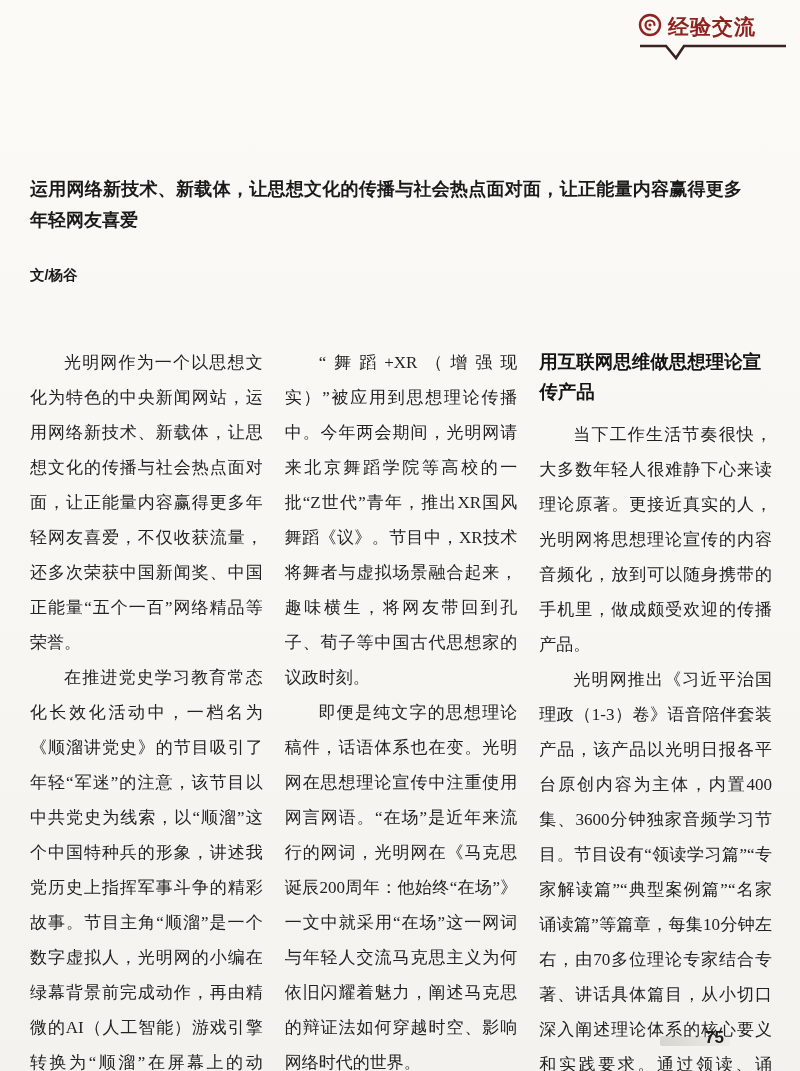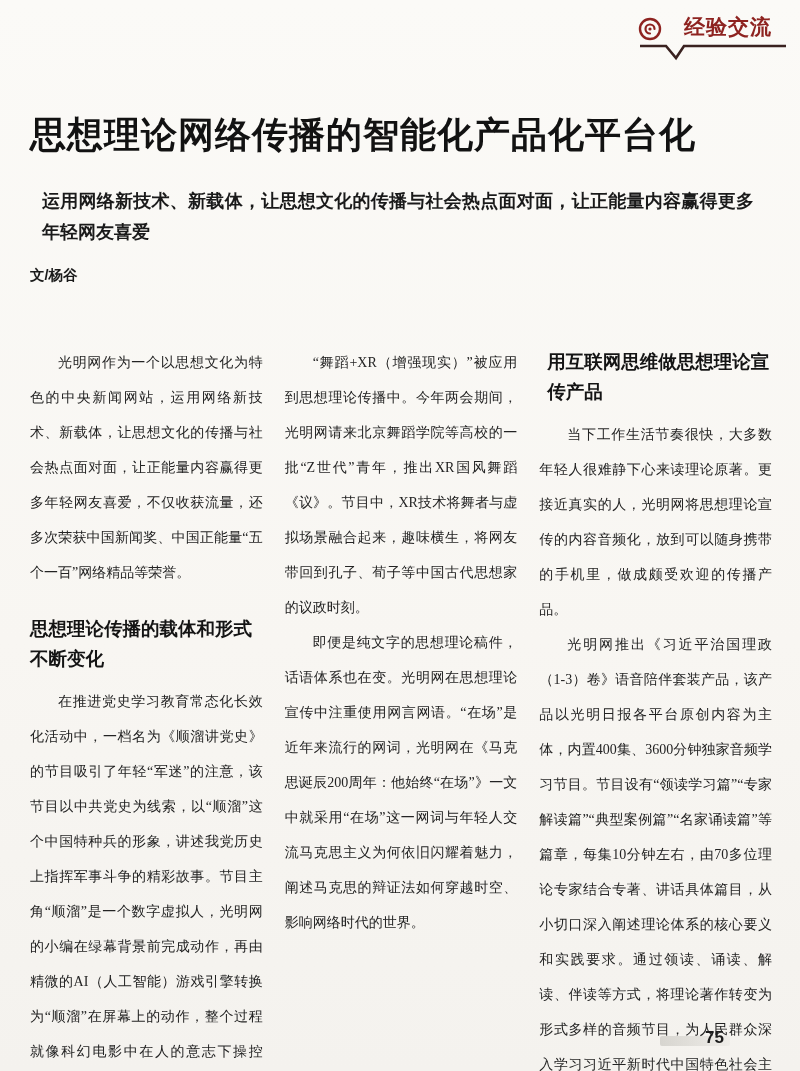--- a/index.html
+++ b/index.html
@@ -15,68 +15,68 @@
     width:800px;height:1071px;
     background:linear-gradient(180deg,#fbfaf7 0%,#f8f6f2 60%,#f4f2ee 100%);
     overflow:hidden;
   }
 
   
   .badge-wrap{
     position:absolute; top:13px; left:638px; width:152px;
   }
   .badge-row{
-    display:flex; align-items:flex-end; gap:22px;
+    display:flex; align-items:flex-start; gap:6px;
     font-family:"Liberation Sans","DejaVu Sans",sans-serif;
   }
   .badge-icon{width:24px;height:24px;flex:0 0 auto;}
   .badge-label{
     font-size:21px; font-weight:900; letter-spacing:1px;
     white-space:nowrap;
   }
   .badge-tail{display:block;margin-top:2px;}
 
   
   .article-title{
     position:absolute; top:112px; left:30px; width:745px;
     font-family:"Liberation Sans","DejaVu Sans",sans-serif;
     font-size:36px; font-weight:900; line-height:46px;
     color:#121212; letter-spacing:1px; margin:0;
   }
   .article-subtitle{
     position:absolute; top:174px; left:30px; width:712px;
     font-family:"Liberation Sans","DejaVu Sans",sans-serif;
     font-size:18px; font-weight:700; line-height:31px;
-    color:#1a1a1a; margin:12px; text-align:justify;
+    color:#1a1a1a; margin:0; text-align:justify;
   }
   .byline{
     position:absolute; top:238px; left:30px;
     font-family:"Liberation Sans","DejaVu Sans",sans-serif;
     font-size:14.5px; font-weight:700; color:#1a1a1a;margin-top:28px;
   }
 
   
   .columns{
     position:absolute; top:345px; left:30px; width:742px;
     display:flex; gap:22px;
   }
   .column{flex:1 1 0; min-width:0;}
   .body-p{
-    margin:0; font-size:14px; line-height:35px;
+    margin:0; font-size:17px; line-height:35px;
     text-align:justify; color:#232323;
     font-family:"Liberation Serif","DejaVu Serif",serif;
   }
   .body-p.indent{text-indent:2em;}
   .col-heading{
     margin:24px 0 10px 0;
     font-family:"Liberation Sans","DejaVu Sans",sans-serif;
     font-size:18.5px; font-weight:800; line-height:30px;
     color:#141414; text-align:left;
   }
-  .col-heading:first-child{margin-top:2px;margin-left:8px;}
+  .col-heading:first-child{margin-top:2px;}
 
   
   .page-number{
     position:absolute; top:1028px; left:705px;
     font-family:"Liberation Sans","DejaVu Sans",sans-serif;
     font-size:17px; font-weight:800; color:#1c1c1c;
   }
   .footer-smudge{
     position:absolute; top:1036px; left:660px; width:70px; height:10px;
     background:linear-gradient(90deg,rgba(160,158,150,.35),rgba(200,198,190,.12));
@@ -95,30 +95,28 @@
         <path d="M16.5 12a4.5 4.5 0 1 0-4.5 4.5" stroke="#8e2320" stroke-width="2.2" stroke-linecap="round"></path>
         <circle cx="12" cy="12" r="1.6" fill="#8e2320"></circle>
       </svg>
       <span class="badge-label" style="color:#8e2320;">经验交流</span>
     </div>
     <svg class="badge-tail" width="150" height="18" viewBox="0 0 150 18">
       <path d="M2 3 H28 L38 15 L46 3 H148" stroke="#3a2220" stroke-width="2.6" fill="none" stroke-linejoin="miter"></path>
     </svg>
   </div>
 
-  <h1 class="article-title">思想理论网络传播的智能化产品化平台化</h1>
 
   <p class="article-subtitle">运用网络新技术、新载体，让思想文化的传播与社会热点面对面，让正能量内容赢得更多年轻网友喜爱</p>
 
   <div class="byline">文/杨谷</div>
 
   <div class="columns">
     <div class="column">
         <p class="body-p indent">光明网作为一个以思想文化为特色的中央新闻网站，运用网络新技术、新载体，让思想文化的传播与社会热点面对面，让正能量内容赢得更多年轻网友喜爱，不仅收获流量，还多次荣获中国新闻奖、中国正能量“五个一百”网络精品等荣誉。</p>
-        <h3 class="col-heading">思想理论传播的载体和形式不断变化</h3>
         <p class="body-p indent">在推进党史学习教育常态化长效化活动中，一档名为《顺溜讲党史》的节目吸引了年轻“军迷”的注意，该节目以中共党史为线索，以“顺溜”这个中国特种兵的形象，讲述我党历史上指挥军事斗争的精彩故事。节目主角“顺溜”是一个数字虚拟人，光明网的小编在绿幕背景前完成动作，再由精微的AI（人工智能）游戏引擎转换为“顺溜”在屏幕上的动作，整个过程就像科幻电影中在人的意志下操控的“阿凡达”。与传统</p>
       </div>
     <div class="column">
         <p class="body-p indent">“舞蹈+XR（增强现实）”被应用到思想理论传播中。今年两会期间，光明网请来北京舞蹈学院等高校的一批“Z世代”青年，推出XR国风舞蹈《议》。节目中，XR技术将舞者与虚拟场景融合起来，趣味横生，将网友带回到孔子、荀子等中国古代思想家的议政时刻。</p>
         <p class="body-p indent">即便是纯文字的思想理论稿件，话语体系也在变。光明网在思想理论宣传中注重使用网言网语。“在场”是近年来流行的网词，光明网在《马克思诞辰200周年：他始终“在场”》一文中就采用“在场”这一网词与年轻人交流马克思主义为何依旧闪耀着魅力，阐述马克思的辩证法如何穿越时空、影响网络时代的世界。</p>
       </div>
     <div class="column">
         <h3 class="col-heading">用互联网思维做思想理论宣传产品</h3>
         <p class="body-p indent">当下工作生活节奏很快，大多数年轻人很难静下心来读理论原著。更接近真实的人，光明网将思想理论宣传的内容音频化，放到可以随身携带的手机里，做成颇受欢迎的传播产品。</p>
         <p class="body-p indent">光明网推出《习近平治国理政（1-3）卷》语音陪伴套装产品，该产品以光明日报各平台原创内容为主体，内置400集、3600分钟独家音频学习节目。节目设有“领读学习篇”“专家解读篇”“典型案例篇”“名家诵读篇”等篇章，每集10分钟左右，由70多位理论专家结合专著、讲话具体篇目，从小切口深入阐述理论体系的核心要义和实践要求。通过领读、诵读、解读、伴读等方式，将理论著作转变为形式多样的音频节目，为人民群众深入学习习近平新时代中国特色社会主义思想提供新途径。该语音陪伴套装的特色是互</p>

